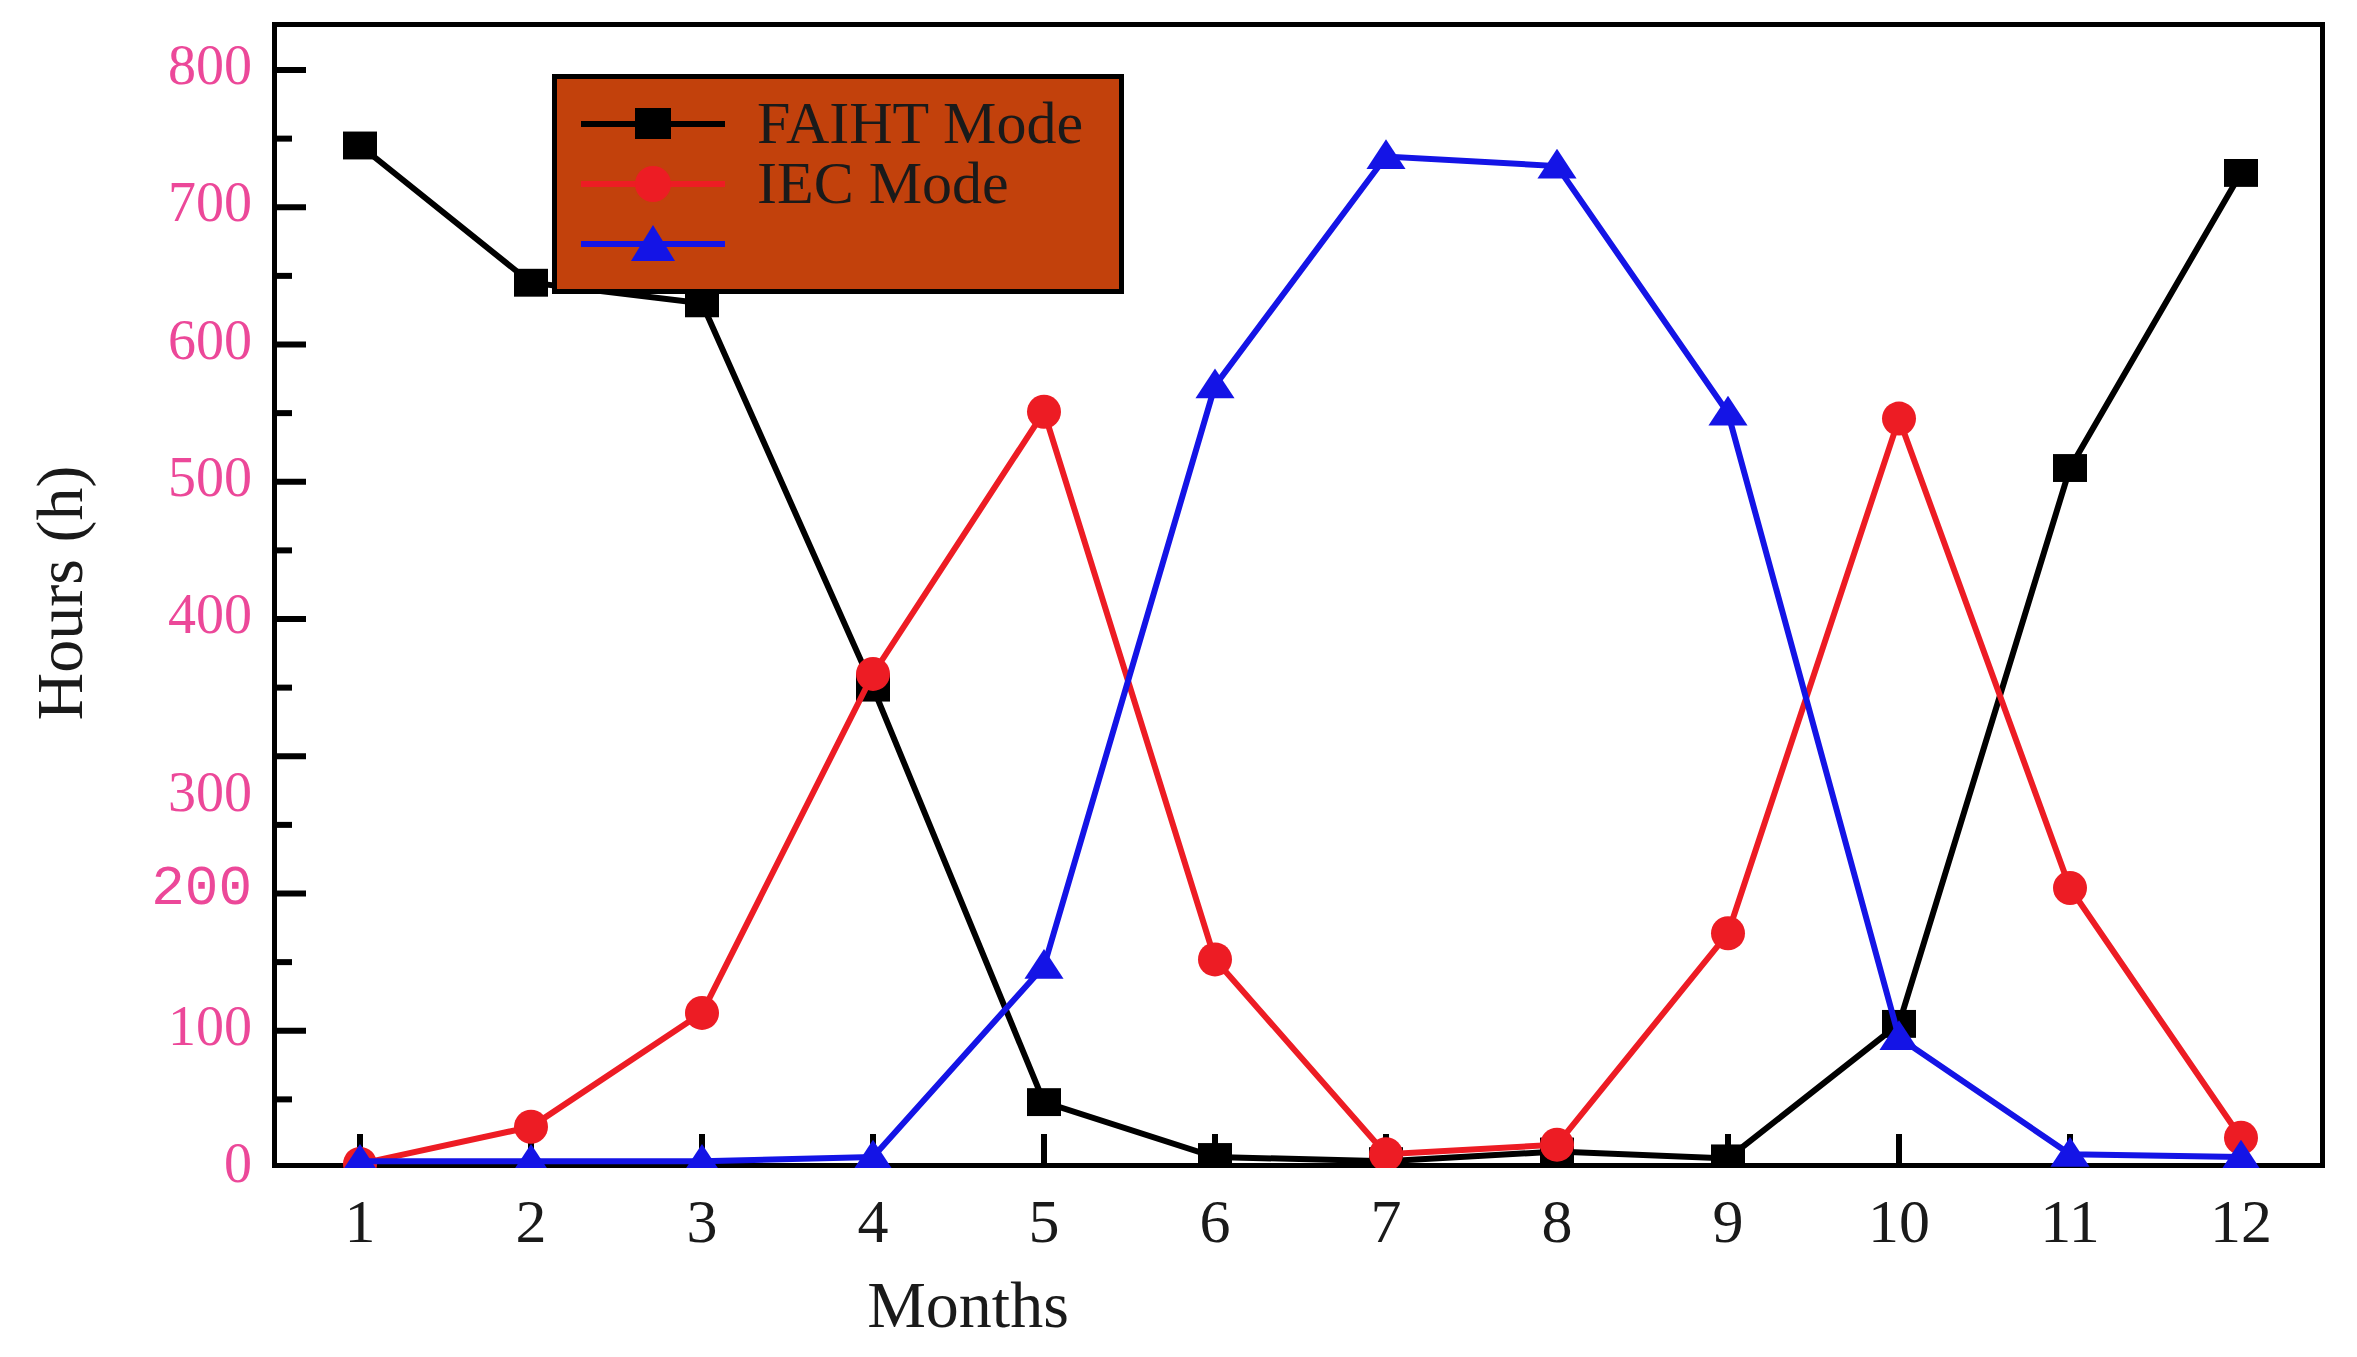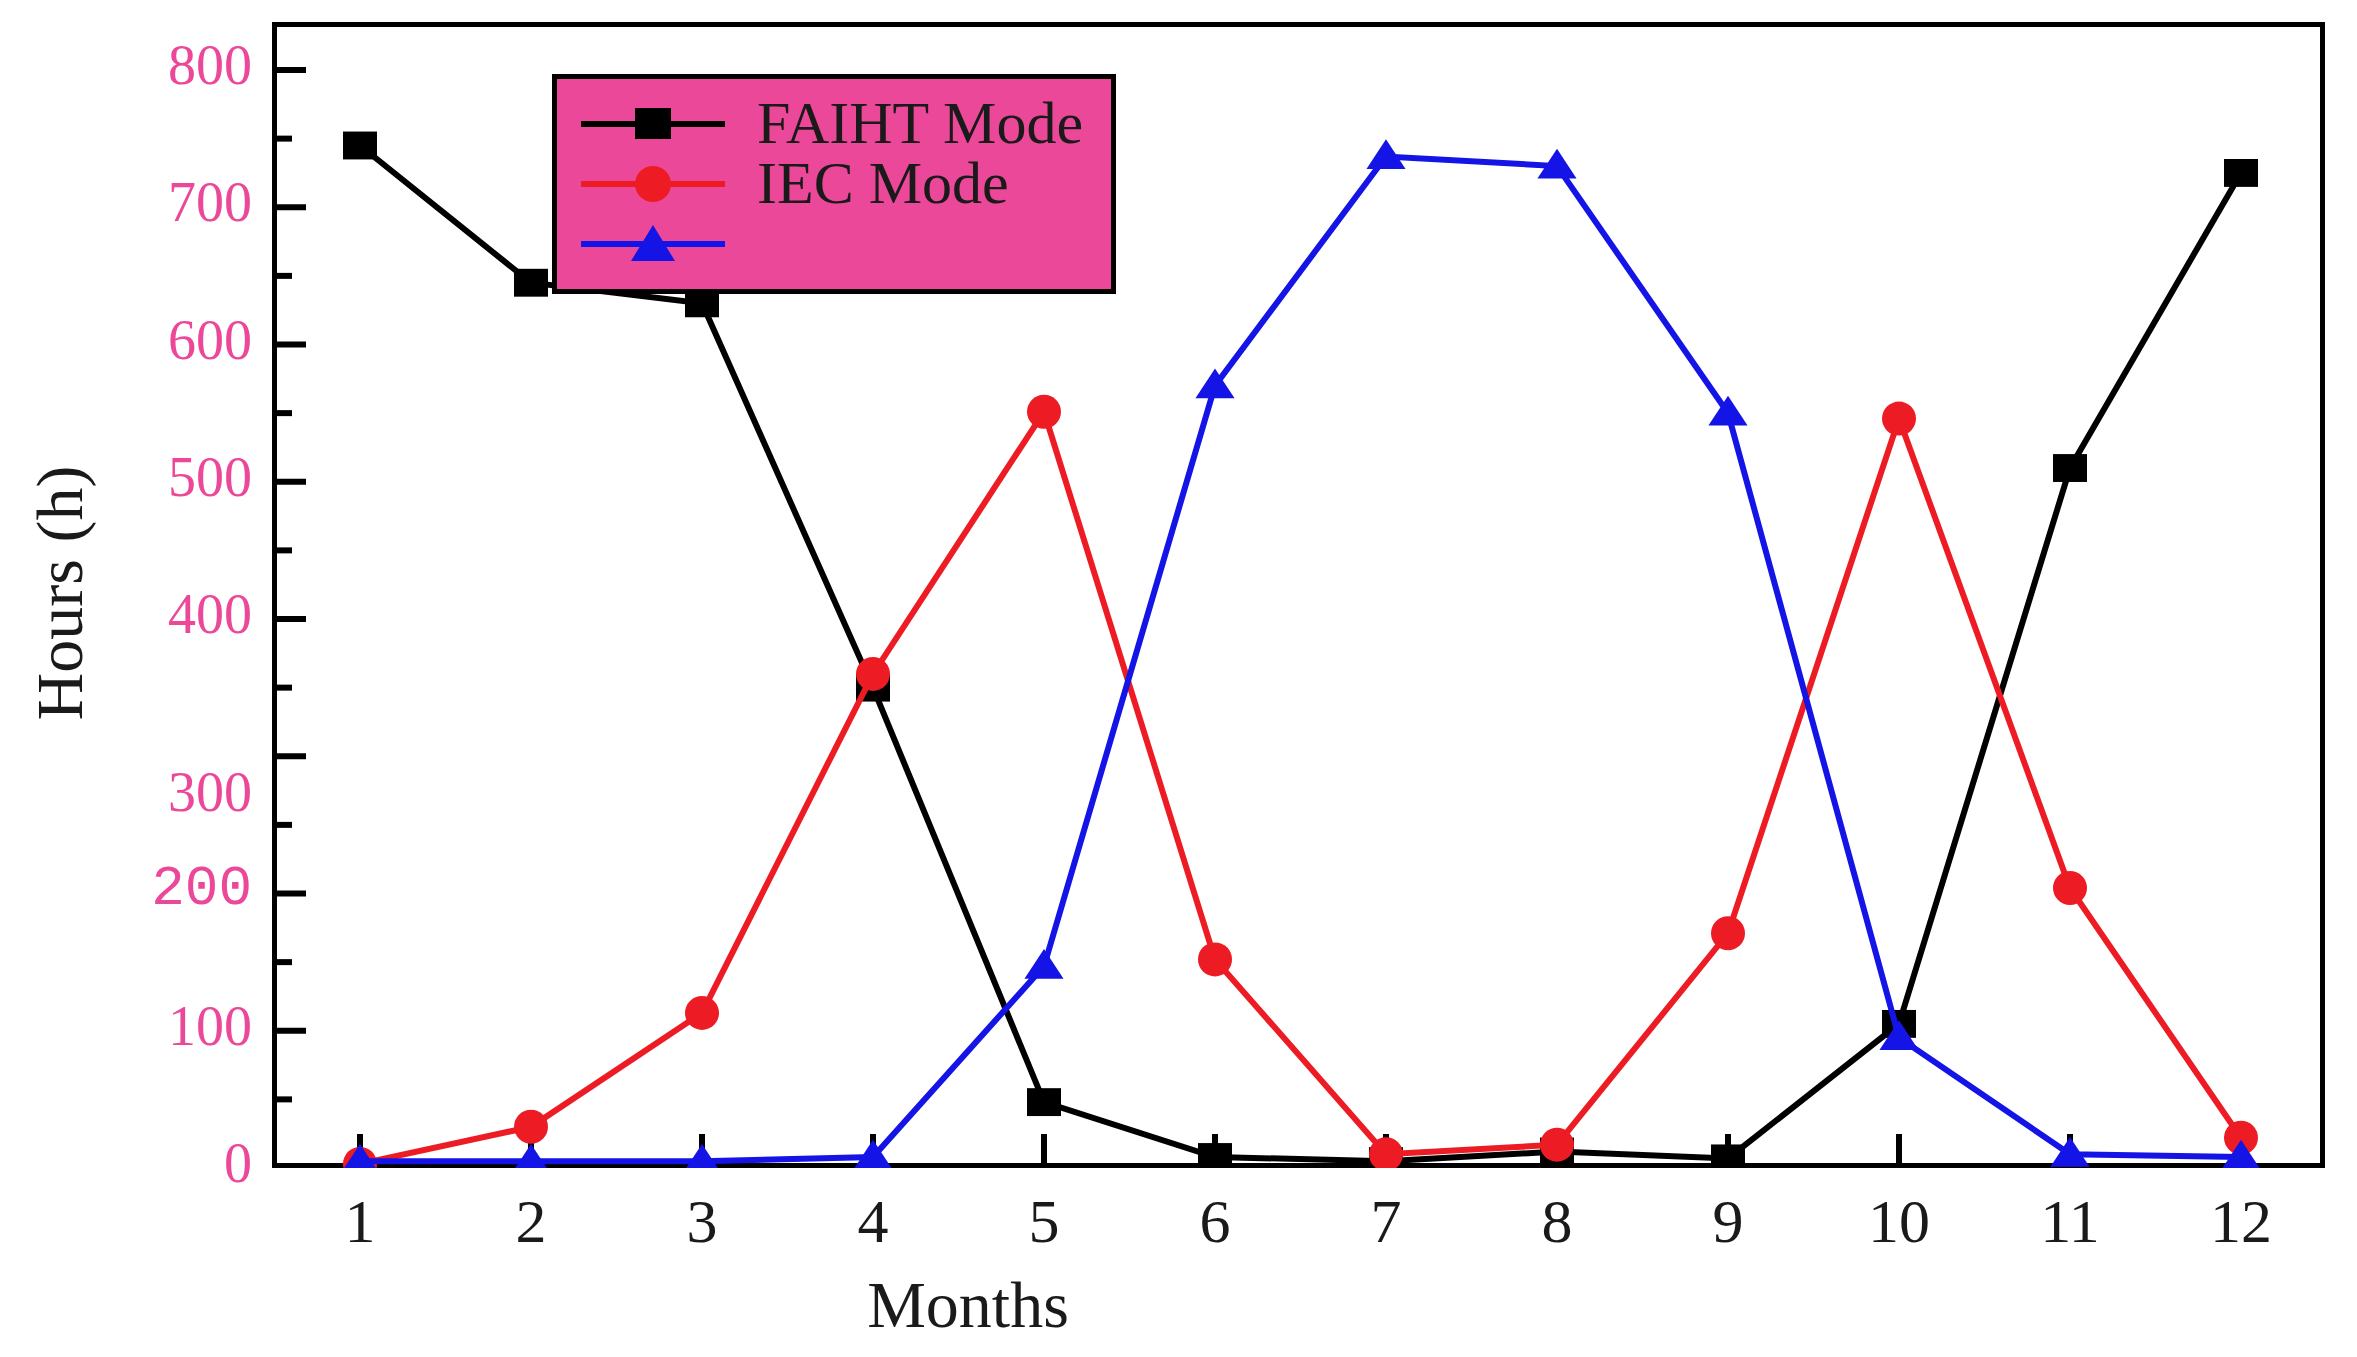--- a/index.html
+++ b/index.html
@@ -104,22 +104,22 @@
     transform-origin: center center;
     white-space: nowrap;
   }
 
   
   #legend {
     position: absolute;
     left: 552px;
     top: 74px;
     border: 5px solid #000000;
-    background: #ec4899;
-    padding: 14px 28px 16px 22px;
+    background: #c2410c;
+    padding: 14px 36px 16px 22px;
     box-sizing: border-box;
   }
   .legend-row {
     display: flex;
     align-items: center;
     height: 60px;
   }
   .legend-sample {
     width: 148px;
     height: 46px;

